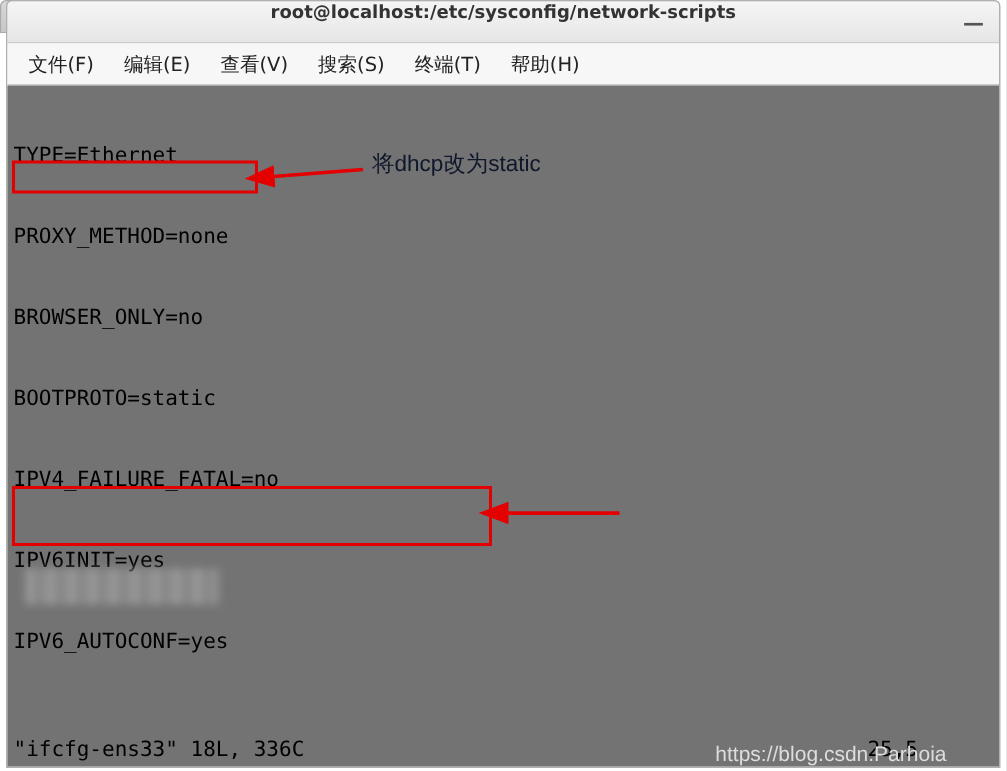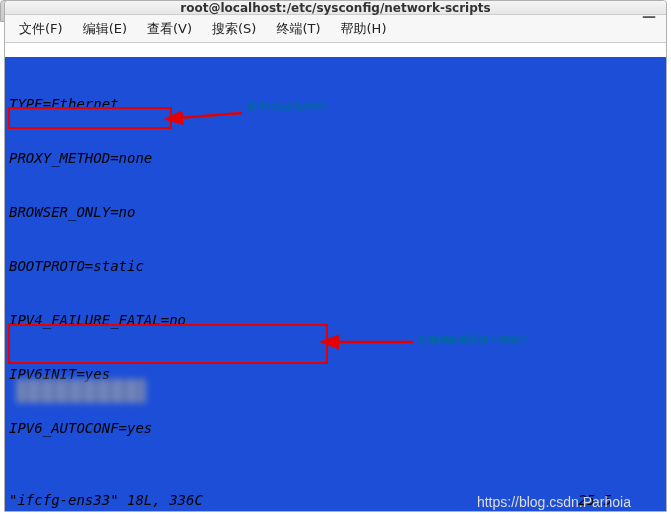--- a/index.html
+++ b/index.html
@@ -25,21 +25,21 @@
   }
   .corner-part {
     position: absolute;
     left: 0; top: 0;
     width: 22px; height: 22px;
     background: linear-gradient(#d8d8d8,#c8c8c8);
     border: 1px solid #aaa;
     border-top-left-radius: 4px;
   }
   .titlebar {
-    height: 14px;
+    height: 28px;
     background: linear-gradient(#f5f5f5,#e6e6e6);
     border-bottom: 1px solid #ccc;
     border-radius: 4px 4px 0 0;
     display: flex;
     justify-content: center;
     position: relative;
     font-family: "DejaVu Sans", sans-serif;
   }
   .titlebar .title {
     font-size: 12px;
@@ -68,50 +68,49 @@
     color: #222;
   }
   .menubar .menuitem {
     padding: 3px 8px;
     cursor: pointer;
   }
   .terminal {
     position: absolute;
     left: 0; right: 0;
     top: 56px; bottom: 0;
-    background: #1d4ed8;
+    background: #737373;
     color: #000;
     font-size: 14px;
     line-height: 18px;
     padding: 2px 4px;
     font-family: "DejaVu Sans Mono","Liberation Mono","Courier New",monospace;
     white-space: pre;
-    font-style: italic;
   }
   .terminal .line { height: 18px; }
   .statusline {
     position: absolute;
     left: 4px; right: 4px; bottom: 2px;
     font-size: 14px;
     display: flex;
     justify-content: space-between;
     font-family: "DejaVu Sans Mono",monospace;
   }
   
   .annot-box {
     position: absolute;
     border: 2px solid #e40000;
     pointer-events: none;
   }
   .annot-text {
     position: absolute;
-    color: #0369a1;
+    color: #0f172a;
     font-family: "Microsoft YaHei","SimSun",sans-serif;
-    font-size: 10px;
-    font-weight: bold;
+    font-size: 15px;
+    font-weight: normal;
     pointer-events: none;
   }
   svg.arrow {
     position: absolute;
     overflow: visible;
     pointer-events: none;
   }
   .watermark {
     position: absolute;
     right: 40px; bottom: 4px;
@@ -183,21 +182,20 @@
     </div>
 
   </div>
 
   <div class="annot-box" style="left:8px; top:107px; width:164px; height:22px;"></div>
 
   <div class="annot-box" style="left:8px; top:324px; width:320px; height:40px;"></div>
 
   <div class="annot-text" style="left:248px; top:100px;">将dhcp改为static</div>
 
-  <div class="annot-text" style="left:418px; top:333px;">添加网络地址和子网掩码</div>
 
   <svg class="arrow" style="left:172px; top:108px;" width="80" height="20">
     <defs>
         <marker id="ah1" markerWidth="10" markerHeight="10" refX="2" refY="3" orient="auto">
       <path d="M0,0 L0,6 L8,3 z" fill="#e40000"></path>
         </marker>
       </defs>
     <line x1="70" y1="5" x2="6" y2="10" stroke="#e40000" stroke-width="2.5" marker-end="url(#ah1)"></line>
   </svg>
 

